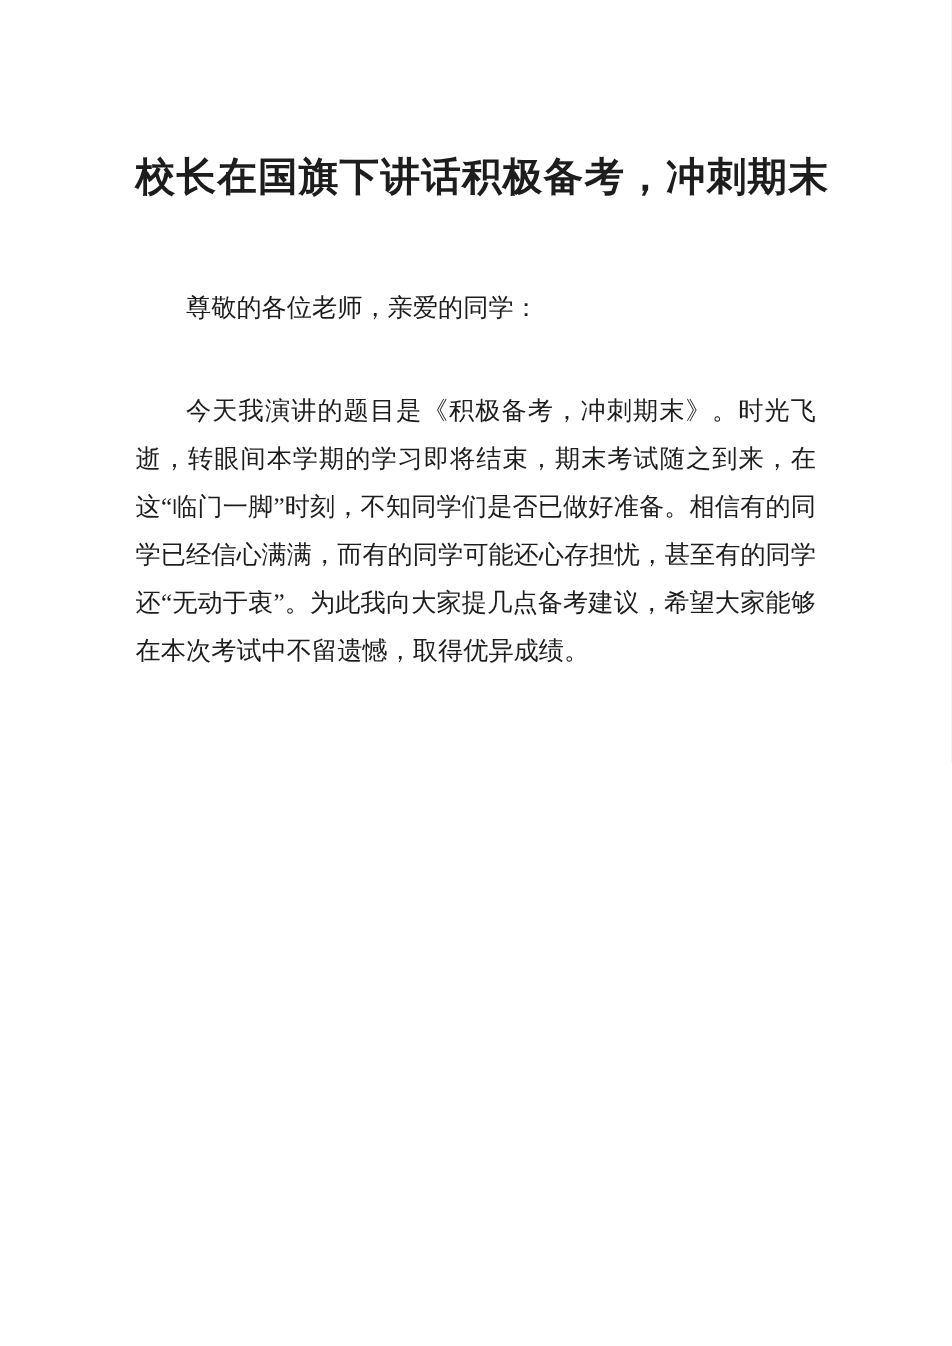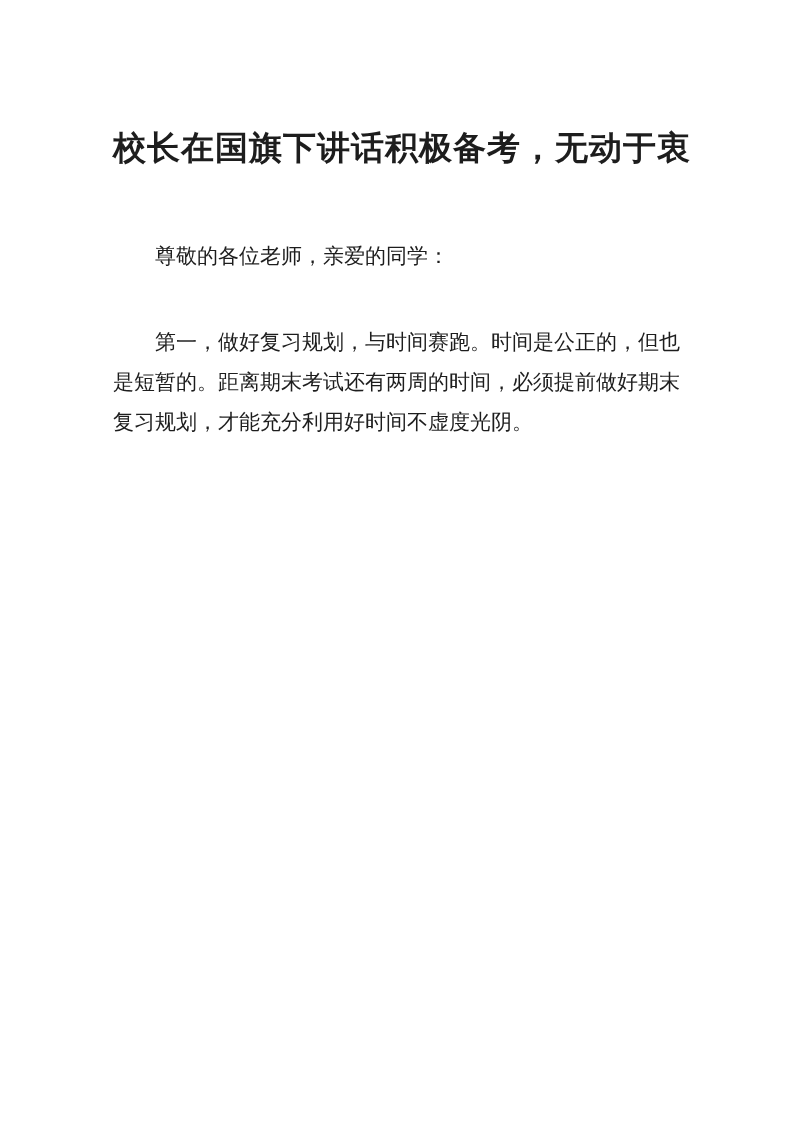--- a/index.html
+++ b/index.html
@@ -40,20 +40,20 @@
     line-height: 40px;
     text-indent: 2em;
     text-align: justify;
     text-justify: inter-ideograph;
   }
 </style>
 </head>
 <body>
 
 <div class="page">
-  <h1 class="doc-title">校长在国旗下讲话积极备考，无动于衷</h1>
+  <h1 class="doc-title">校长在国旗下讲话积极备考，冲刺期末</h1>
 
   <p class="salutation">尊敬的各位老师，亲爱的同学：</p>
 
+  <p class="body-para">今天我演讲的题目是《积极备考，冲刺期末》。时光飞逝，转眼间本学期的学习即将结束，期末考试随之到来，在这“临门一脚”时刻，不知同学们是否已做好准备。相信有的同学已经信心满满，而有的同学可能还心存担忧，甚至有的同学还“无动于衷”。为此我向大家提几点备考建议，希望大家能够在本次考试中不留遗憾，取得优异成绩。</p>
 
-  <p class="body-para">第一，做好复习规划，与时间赛跑。时间是公正的，但也是短暂的。距离期末考试还有两周的时间，必须提前做好期末复习规划，才能充分利用好时间不虚度光阴。</p>
 
 </div>
 
 </body></html>

